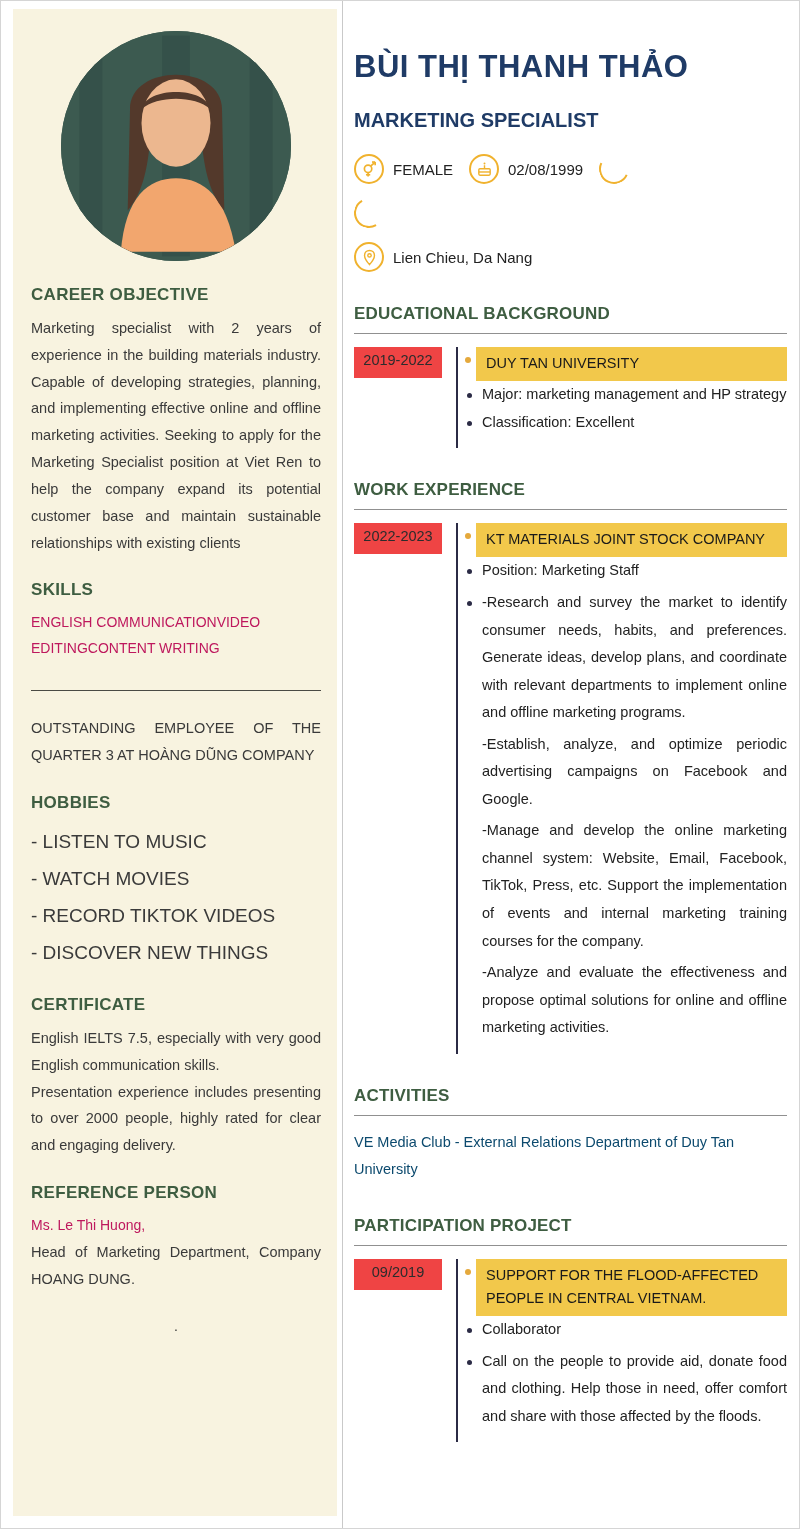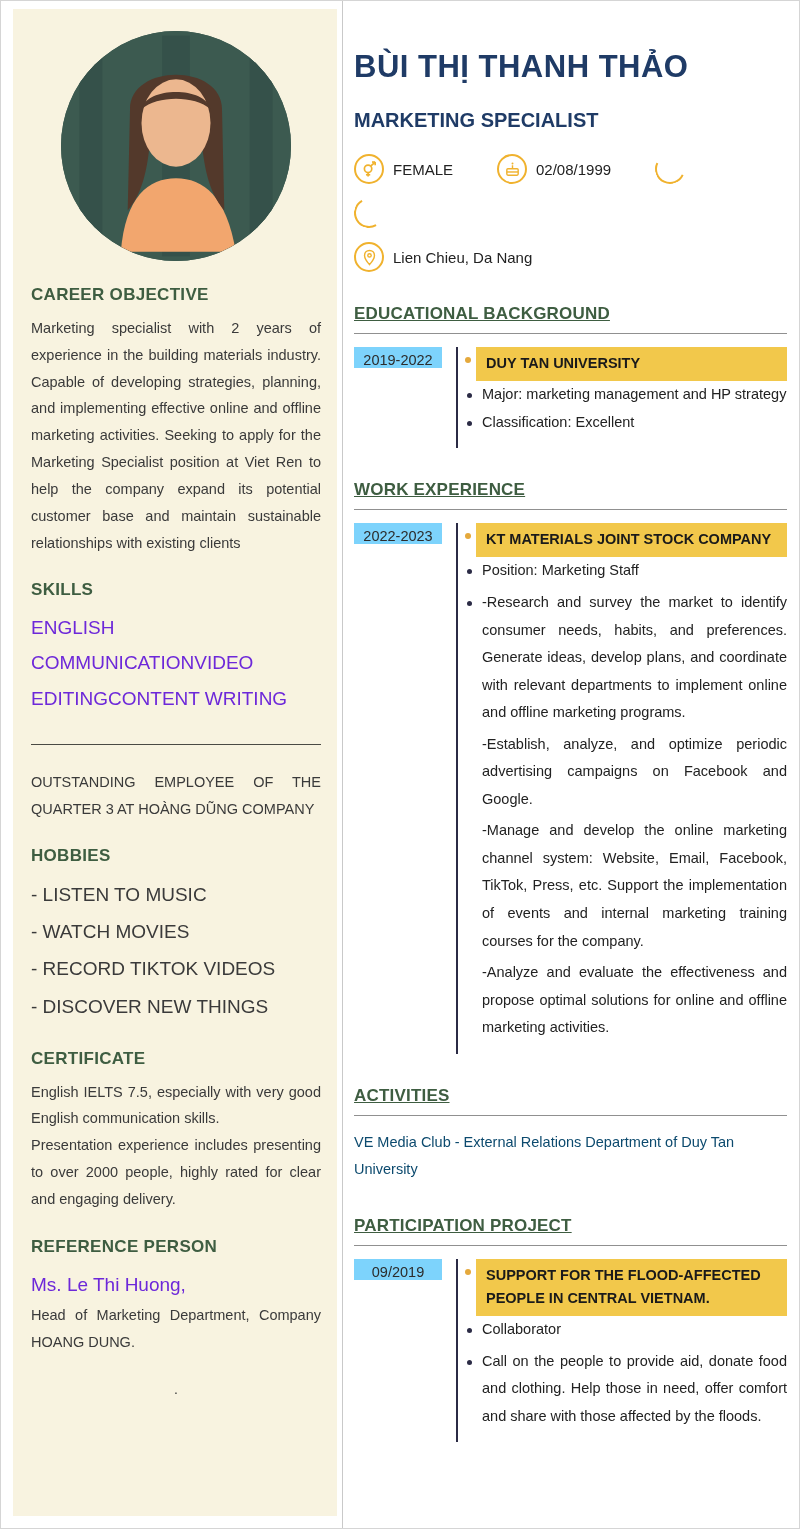--- a/index.html
+++ b/index.html
@@ -10,59 +10,59 @@
   
   .sidebar { position:absolute; left:12px; top:8px; width:324px; height:1507px;
              background:#f8f3e0; padding:16px 16px 20px 18px; }
   .photo-wrap { width:230px; height:230px; border-radius:50%; overflow:hidden;
                 margin:6px auto 18px auto; background:#3c5a50; }
   .photo-wrap svg { width:100%; height:100%; display:block; }
   .sb-section { margin-top:24px; }
   .sb-title { font-size:17px; font-weight:bold; color:#3e5d41; letter-spacing:.3px;
               margin-bottom:10px; }
   .sb-body { font-size:14.5px; color:#3a3a3a; line-height:1.85; text-align:justify; }
-  .sb-line { font-size:19px; color:#6d28d9; line-height:1.85; }
+  .sb-line { font-size:14px; color:#be185d; line-height:1.85; }
   .sb-list { list-style:none; font-size:19px; color:#3a3a3a; line-height:1.95; }
   .sb-divider { border:none; border-top:1.5px solid #4a4a44; margin:28px 0 14px 0; }
   .stray-dot { text-align:center; font-size:14px; color:#3a3a3a; margin-top:26px; }
 
   
   .vline { position:absolute; left:341px; top:0; width:1px; height:100%; background:#c9c9c9; }
   .main { position:absolute; left:353px; top:0; right:12px; }
   .name { font-size:31px; font-weight:bold; color:#1f3b66; letter-spacing:.5px; margin-top:48px; }
   .job-title { font-size:20px; font-weight:bold; color:#1f3b66; margin-top:24px; }
 
   .info { margin-top:22px; }
-  .info-row { display:flex; align-items:center; gap:44px; margin-top:14px; }
+  .info-row { display:flex; align-items:center; gap:16px; margin-top:14px; }
   .info-item { display:flex; align-items:center; gap:9px; font-size:15px; color:#222; }
   .icon-circle { width:30px; height:30px; min-width:30px; border:2px solid #f0b22e;
                  border-radius:50%; display:flex; align-items:center; justify-content:center; }
   .icon-circle svg { width:17px; height:17px; display:block; }
   .icon-partial-a { width:30px; height:30px; min-width:30px; border:2px solid transparent;
                     border-left-color:#f0b22e; border-bottom-color:#f0b22e;
                     border-radius:50%; transform:rotate(-20deg); }
   .icon-partial-b { width:30px; height:30px; min-width:30px; border:2px solid transparent;
                     border-left-color:#f0b22e; border-bottom-color:#f0b22e;
                     border-radius:50%; transform:rotate(15deg); }
 
   .m-heading { font-size:17px; font-weight:bold; color:#3e5d41; letter-spacing:.2px;
-               padding-bottom:9px; border-bottom:1px solid #909090; margin:32px 0 13px 0;text-decoration:underline; }
+               padding-bottom:9px; border-bottom:1px solid #909090; margin:32px 0 13px 0; }
 
   .entry { display:flex; align-items:stretch; margin-top:4px; }
-  .entry-date { width:88px; min-width:88px; background:#7dd3fc; color:#2c2c2c;
-                font-size:14.5px; text-align:center; padding:5px 0 0 0; height:fit-content; }
+  .entry-date { width:88px; min-width:88px; background:#ef4444; color:#2c2c2c;
+                font-size:14.5px; text-align:center; padding:5px 0 10px 0; height:fit-content; }
   .entry-body { flex:1; margin-left:14px; border-left:2px solid #2b2b45; padding-bottom:12px; }
   .t-row { position:relative; margin-left:9px; padding-left:15px;
            font-size:14.5px; color:#222; line-height:1.9; }
   .t-row.dotted::before { content:""; position:absolute; left:0; top:12px;
                           width:5px; height:5px; border-radius:50%; background:#2b2b45; }
   .t-row.title-row { padding-left:9px; margin-left:9px; line-height:normal; }
   .t-row.title-row::before { content:""; position:absolute; left:-2px; top:10px;
                              width:6px; height:6px; border-radius:50%; background:#e5a93c; }
-  .hl-title { display:block; background:#f2c84b; color:#1a1a1a; font-weight:bold;
+  .hl-title { display:block; background:#f2c84b; color:#1a1a1a; font-weight:normal;
               font-size:14.5px; padding:5px 10px 6px 10px; line-height:1.6; }
   .t-row.para { text-align:justify; margin-top:4px; }
   .t-cont { margin-left:9px; padding-left:15px; font-size:14.5px; color:#222;
             line-height:1.9; text-align:justify; margin-top:4px; }
 
   .plain-text { font-size:14.5px; color:#0c4a6e; line-height:1.9; margin-top:2px; }
   .plain-text.justify { text-align:justify; }
 </style>
 </head>
 <body>

